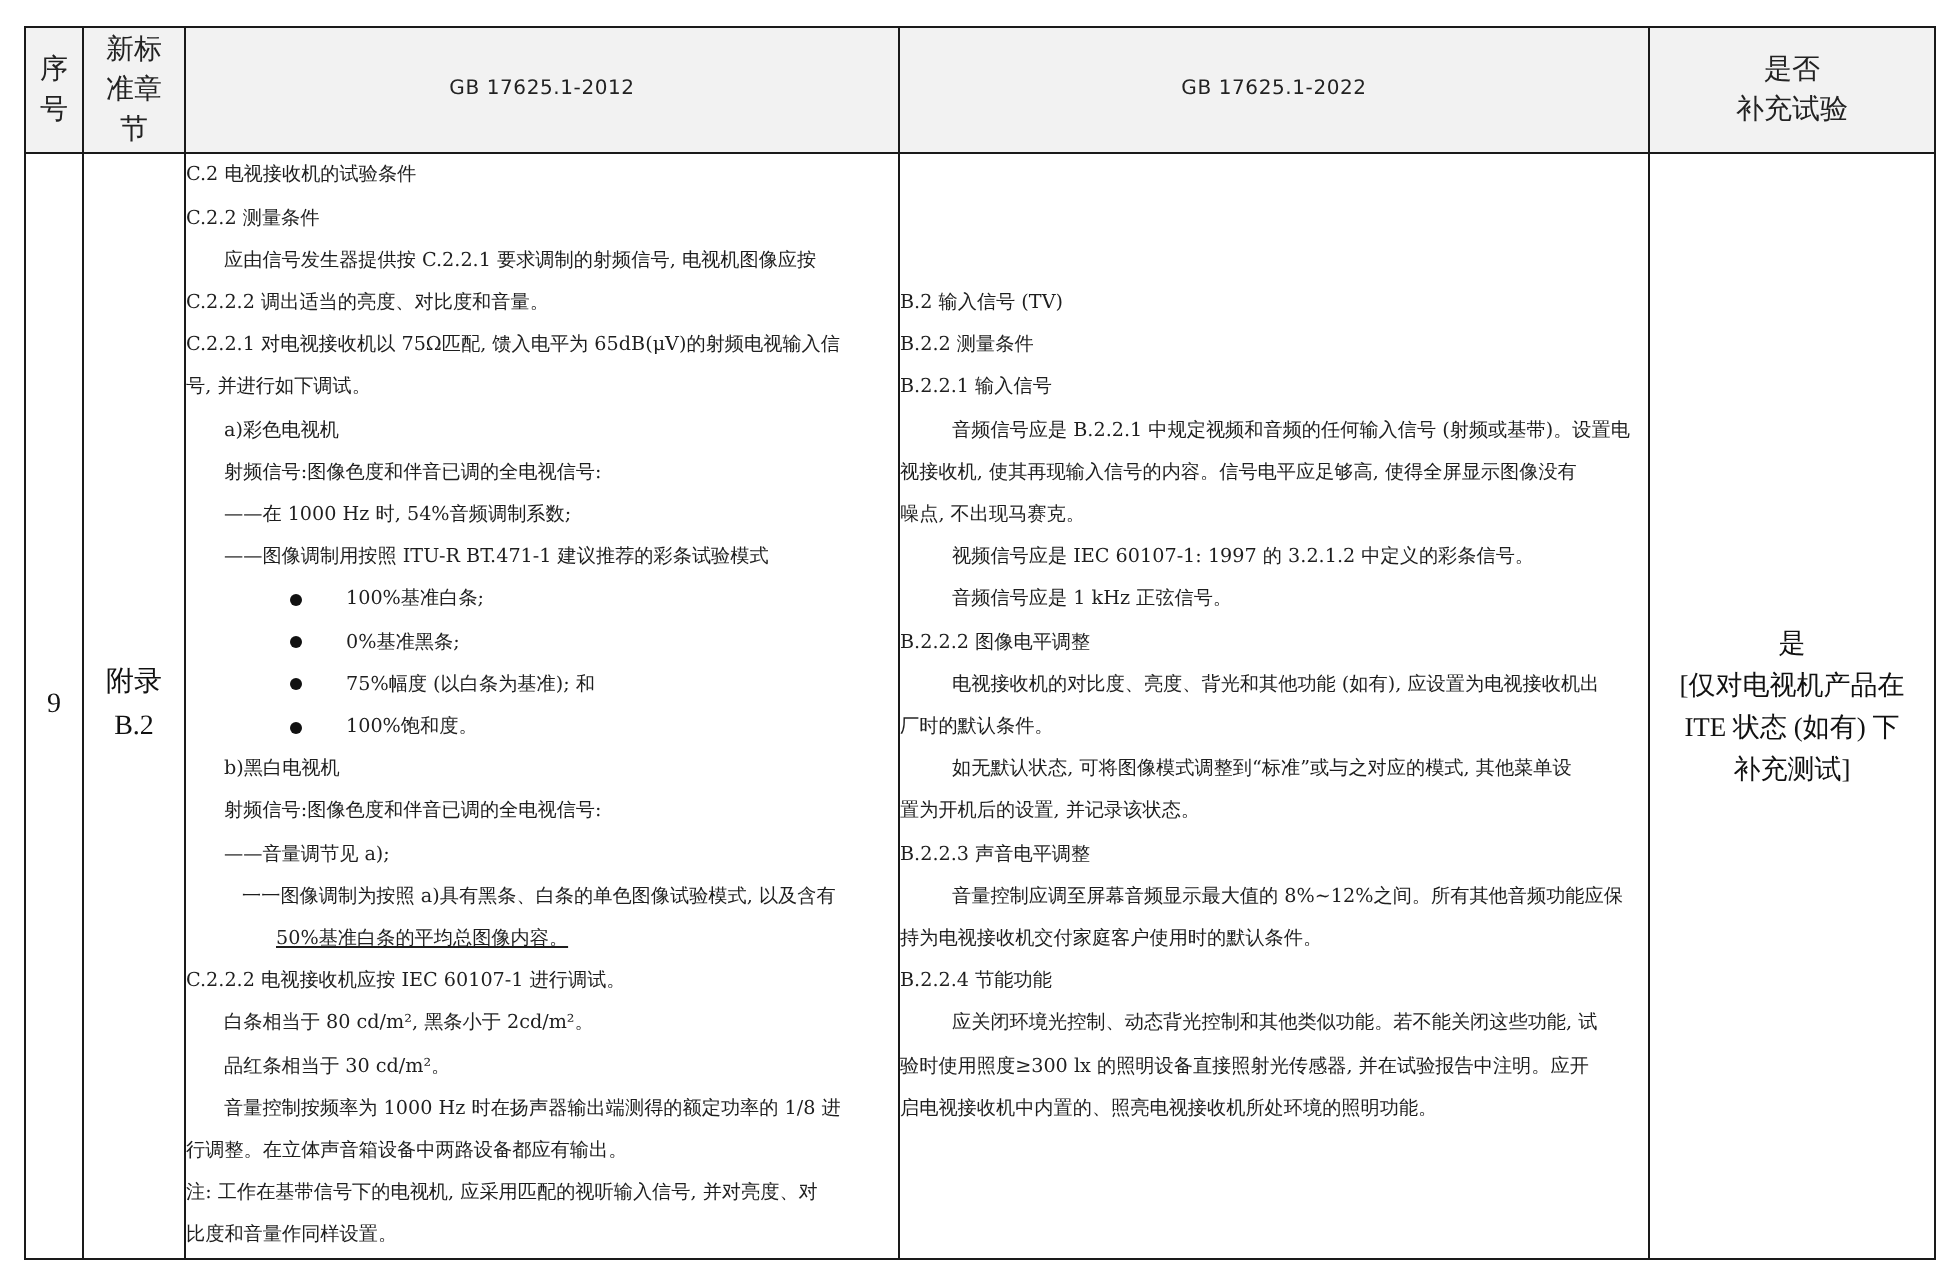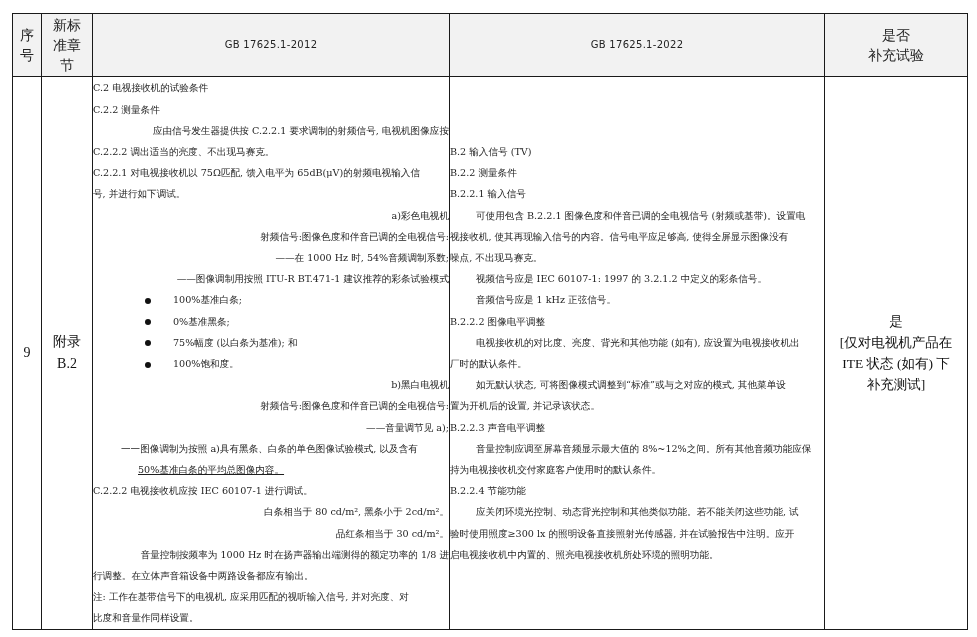--- a/index.html
+++ b/index.html
@@ -13,21 +13,21 @@
   table.cmp td, table.cmp th { border: 1.5px solid #1a1a1a; padding: 0; vertical-align: middle; }
   thead th {
     background: #f2f2f2; height: 62px;
     font-family: "DejaVu Sans", "Liberation Sans", sans-serif;
     font-weight: normal; font-size: 14px; text-align: center; line-height: 20px; color: #222;
   }
   thead th.gb { font-size: 10px; letter-spacing: 0.3px; }
   td.center { text-align: center; font-family: "Liberation Serif", "DejaVu Serif", serif; font-size: 14px; line-height: 22px; }
   td.content { vertical-align: top; padding: 3px 4px 0 5px; }
   .line { font-size: 9.6px; line-height: 21.2px; white-space: nowrap; overflow: hidden; color: #1e1e1e; }
-  .ind1 { padding-left: 19px; text-align: right; }
+  .ind1 { padding-left: 19px; }
   .ind2 { padding-left: 26px; }
   .ind0 { padding-left: 0; }
   .bullet { padding-left: 52px; }
   .bullet .dot { display: inline-block; width: 6px; height: 6px; border-radius: 50%; background: #111;
                  vertical-align: middle; margin-right: 22px; }
   .ind-sub { padding-left: 28px; }
   .ind-sub2 { padding-left: 45px; text-decoration: underline; }
   td.result { font-family: "Liberation Serif", "DejaVu Serif", serif; font-size: 13.5px; line-height: 21px; text-align: center; }
 </style>
 </head>
@@ -77,21 +77,21 @@
       </td>
       <td class="center">
         <div>附录</div>
         <div>B.2</div>
       </td>
       <td class="content">
         <div id="old-lines">
             <div class="line ind0">C.2 电视接收机的试验条件</div>
             <div class="line ind0">C.2.2 测量条件</div>
             <div class="line ind1">应由信号发生器提供按 C.2.2.1 要求调制的射频信号, 电视机图像应按</div>
-            <div class="line ind0">C.2.2.2 调出适当的亮度、不出现马赛克。</div>
+            <div class="line ind0">C.2.2.2 调出适当的亮度、对比度和音量。</div>
             <div class="line ind0">C.2.2.1 对电视接收机以 75Ω匹配, 馈入电平为 65dB(μV)的射频电视输入信</div>
             <div class="line ind0">号, 并进行如下调试。</div>
             <div class="line ind1">a)彩色电视机</div>
             <div class="line ind1">射频信号:图像色度和伴音已调的全电视信号:</div>
             <div class="line ind1">——在 1000 Hz 时, 54%音频调制系数;</div>
             <div class="line ind1">——图像调制用按照 ITU-R BT.471-1 建议推荐的彩条试验模式</div>
             <div class="line bullet"><span class="dot"></span>100%基准白条;</div>
             <div class="line bullet"><span class="dot"></span>0%基准黑条;</div>
             <div class="line bullet"><span class="dot"></span>75%幅度 (以白条为基准); 和</div>
             <div class="line bullet"><span class="dot"></span>100%饱和度。</div>
@@ -107,21 +107,21 @@
             <div class="line ind0">行调整。在立体声音箱设备中两路设备都应有输出。</div>
             <div class="line ind0">注: 工作在基带信号下的电视机, 应采用匹配的视听输入信号, 并对亮度、对</div>
             <div class="line ind0">比度和音量作同样设置。</div>
           </div>
       </td>
       <td class="content">
         <div id="new-lines">
             <div class="line ind0">B.2 输入信号 (TV)</div>
             <div class="line ind0">B.2.2 测量条件</div>
             <div class="line ind0">B.2.2.1 输入信号</div>
-            <div class="line ind2">可使用包含 B.2.2.1 图像色度和伴音已调的全电视信号 (射频或基带)。设置电</div>
+            <div class="line ind2">音频信号应是 B.2.2.1 中规定视频和音频的任何输入信号 (射频或基带)。设置电</div>
             <div class="line ind0">视接收机, 使其再现输入信号的内容。信号电平应足够高, 使得全屏显示图像没有</div>
             <div class="line ind0">噪点, 不出现马赛克。</div>
             <div class="line ind2">视频信号应是 IEC 60107-1: 1997 的 3.2.1.2 中定义的彩条信号。</div>
             <div class="line ind2">音频信号应是 1 kHz 正弦信号。</div>
             <div class="line ind0">B.2.2.2 图像电平调整</div>
             <div class="line ind2">电视接收机的对比度、亮度、背光和其他功能 (如有), 应设置为电视接收机出</div>
             <div class="line ind0">厂时的默认条件。</div>
             <div class="line ind2">如无默认状态, 可将图像模式调整到“标准”或与之对应的模式, 其他菜单设</div>
             <div class="line ind0">置为开机后的设置, 并记录该状态。</div>
             <div class="line ind0">B.2.2.3 声音电平调整</div>

